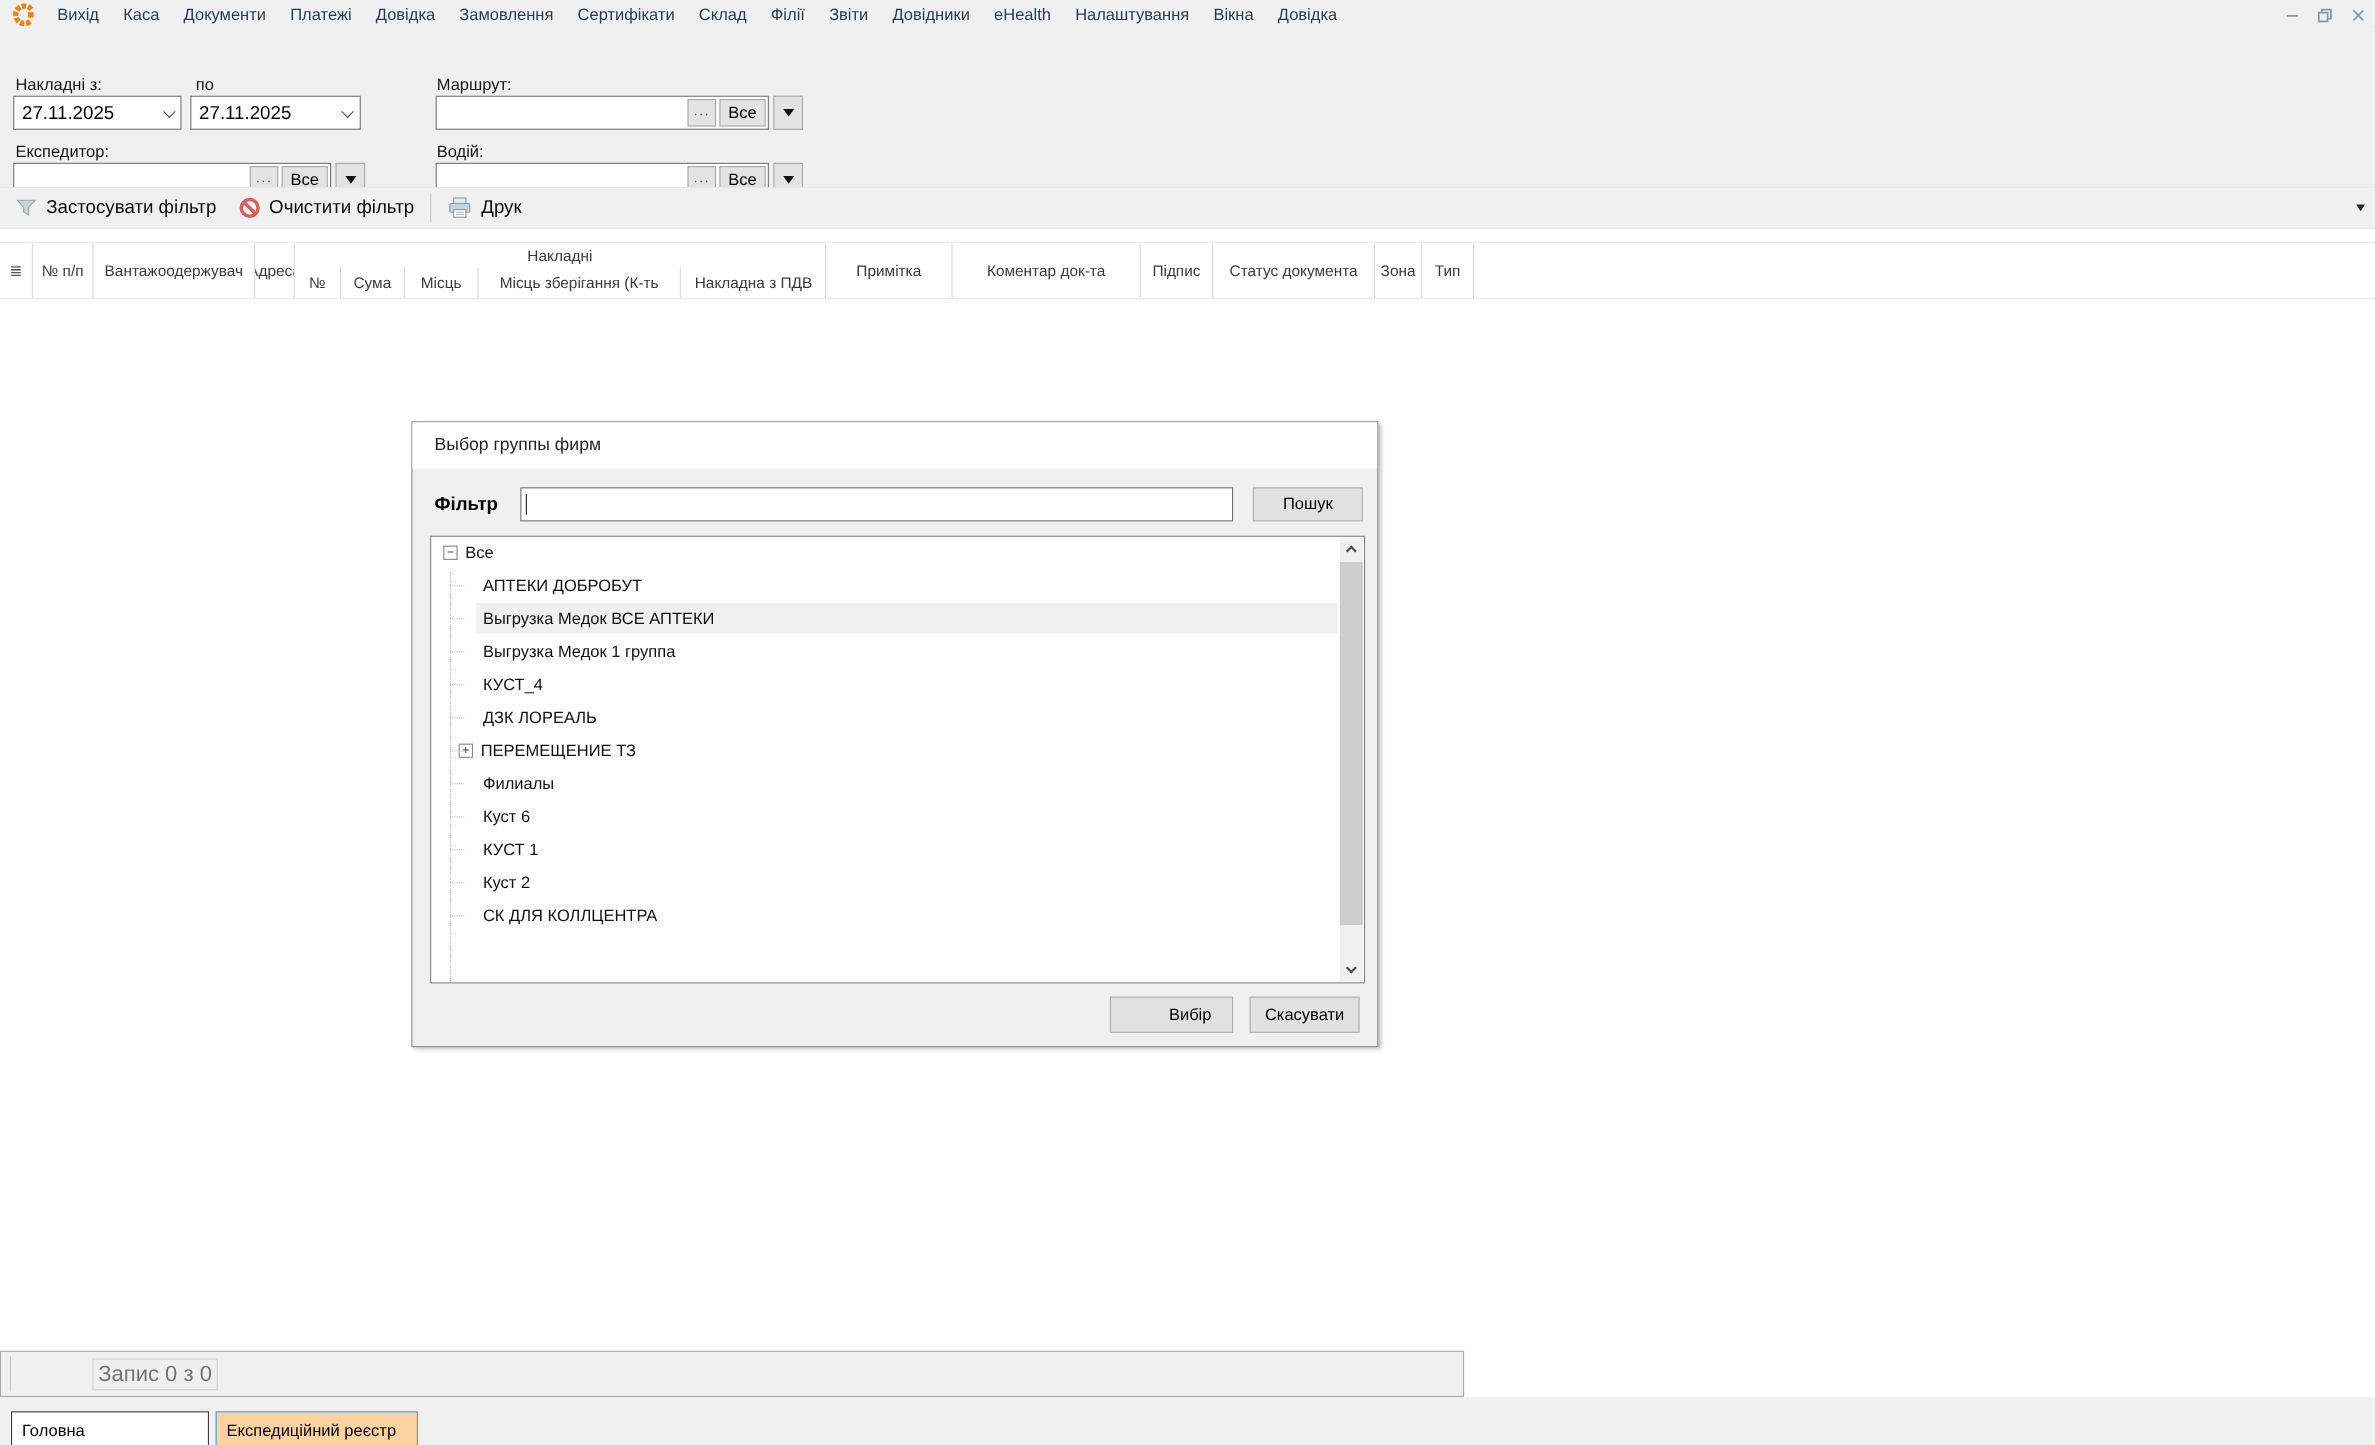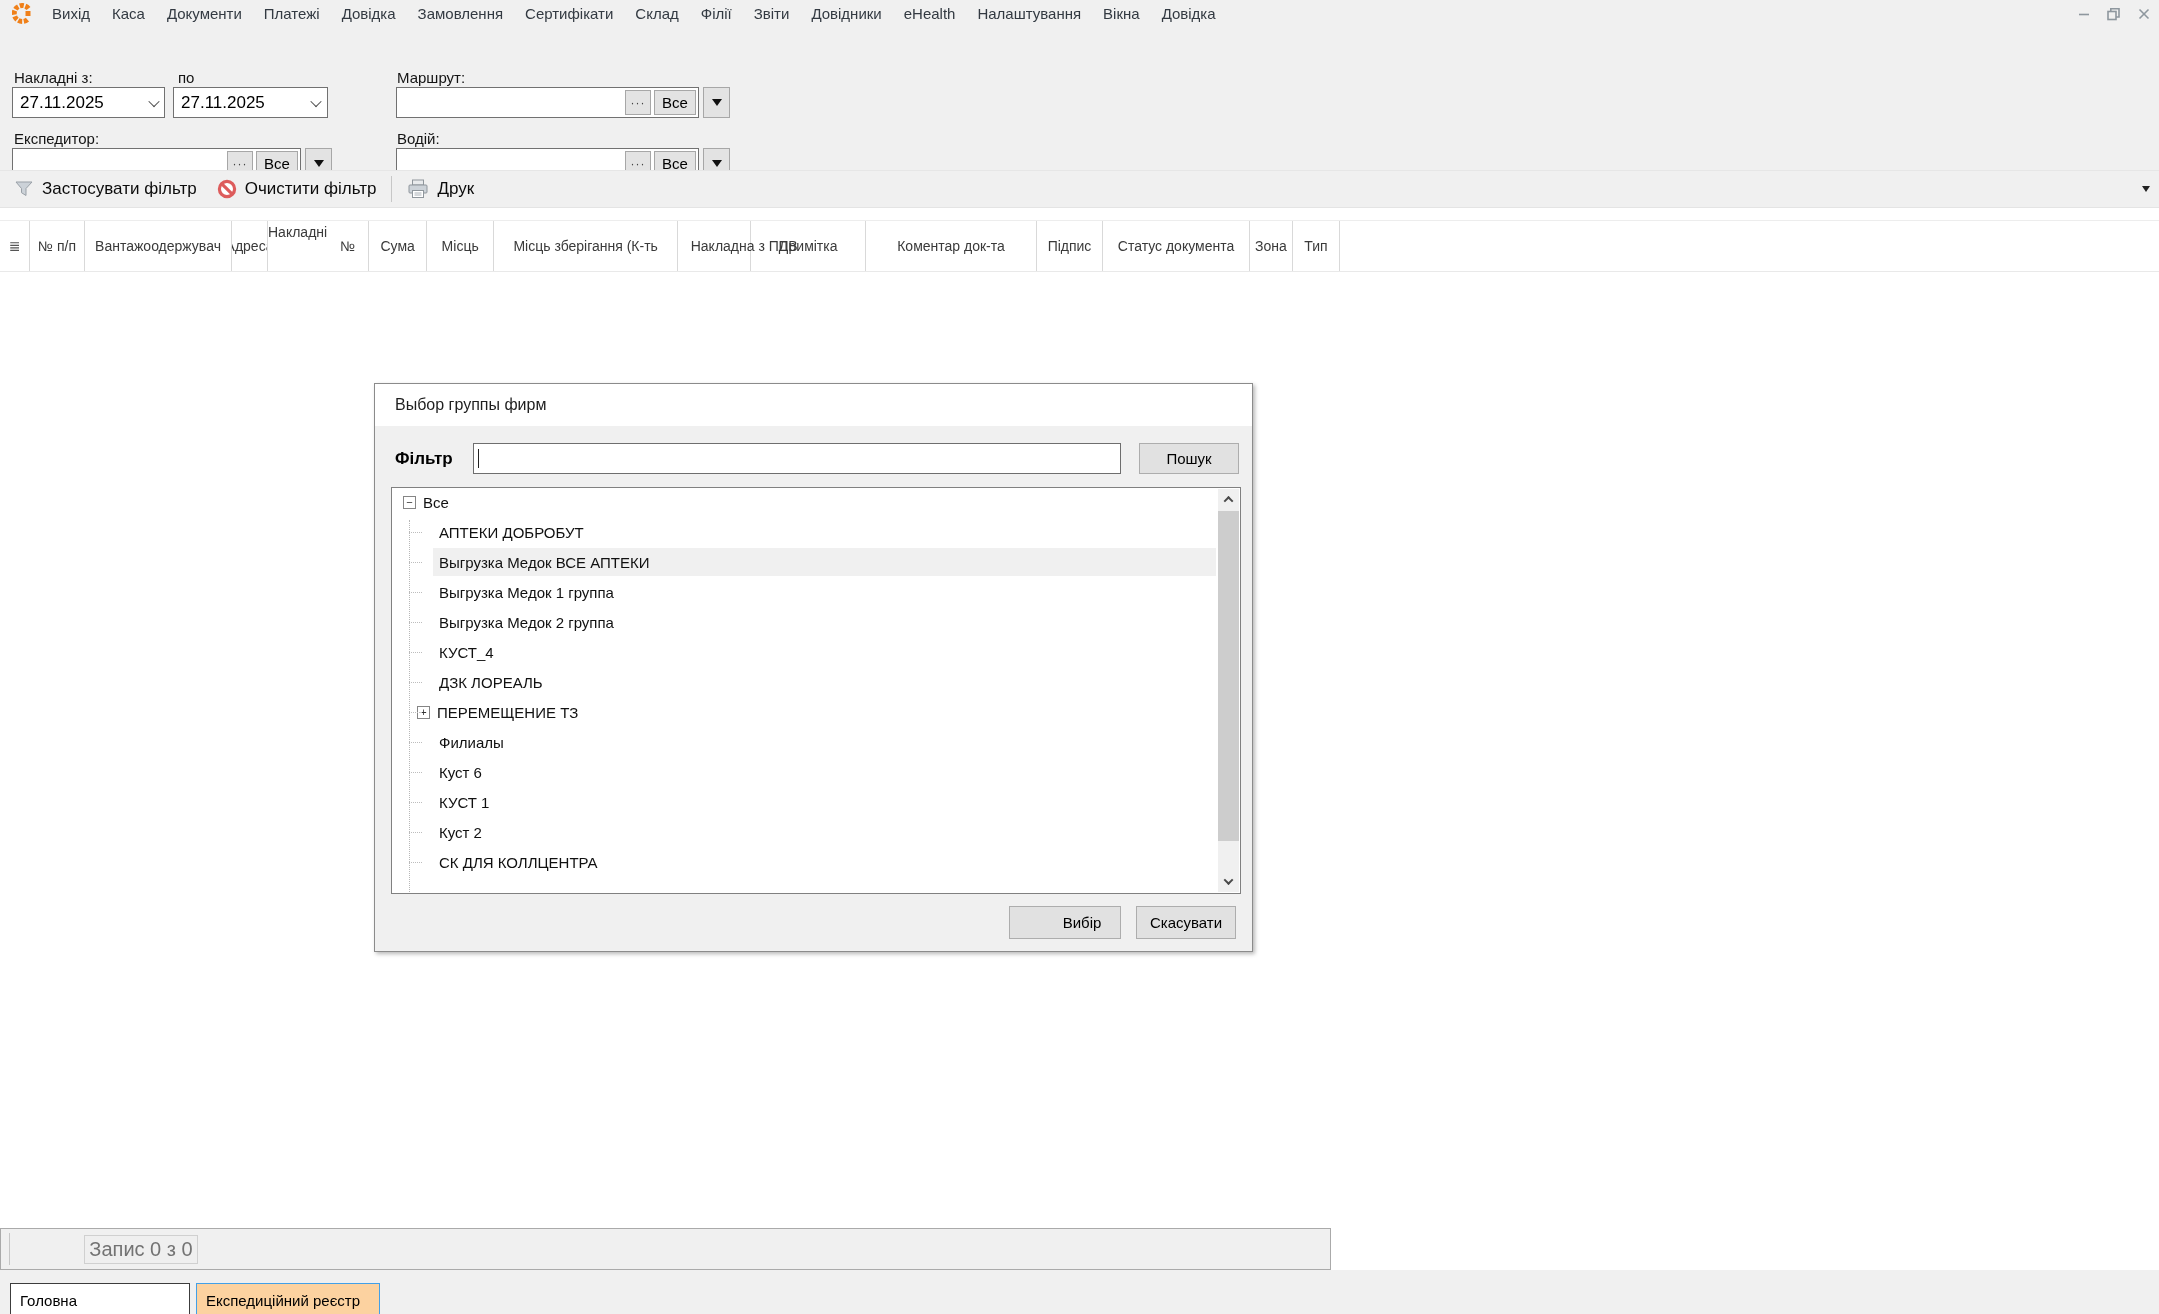--- a/index.html
+++ b/index.html
@@ -41,21 +41,21 @@
   .tb-sep { width:1px; height:26px; background:#c7c7c7; margin:0 5px; }
   .tb-overflow { position:absolute; right:9px; top:15px; width:0; height:0; border-left:4.5px solid transparent; border-right:4.5px solid transparent; border-top:6px solid #222; }
 
   
   .grid-body { position:absolute; left:0; top:208px; width:100%; height:1020px; background:#fff; }
   .grid-header { position:absolute; left:0; top:220px; width:100%; height:52px; background:#fff;
                  border-top:1px solid #ededed; border-bottom:1px solid #e9e9e9; display:flex; font-size:14px; color:#3a3a3a; }
   .h-cell { flex:none; border-right:1px solid #d9d9d9; display:flex; align-items:center; justify-content:center; overflow:hidden; white-space:nowrap; }
   .h-icon-cell { width:30px; }
   .list-glyph { font-size:14px; color:#555; }
-  .h-group { flex:none; display:flex; flex-direction:row; border-right:1px solid #d9d9d9; }
+  .h-group { flex:none; display:flex; flex-direction:column; border-right:1px solid #d9d9d9; }
   .h-group-top { height:22px; display:flex; align-items:center; justify-content:center; }
   .h-group-bottom { flex:1; display:flex; }
   .h-sub { flex:none; border-right:1px solid #d9d9d9; display:flex; align-items:center; justify-content:center; overflow:hidden; white-space:nowrap; }
   .h-sub:last-child { border-right:none; }
 
   
   .dialog { position:absolute; left:374px; top:383px; width:879px; height:569px; background:#f0f0f0;
             border:1px solid #8b8b8b; box-shadow:2px 2px 4px rgba(0,0,0,.28); }
   .dlg-title { height:42px; background:#fff; display:flex; align-items:center; padding-left:20px; font-size:16px; color:#1f1f1f; }
   .dlg-filter-label { position:absolute; left:20px; top:65px; font-size:17px; font-weight:bold; color:#000; }
@@ -271,23 +271,20 @@
     <div class="tree-row">
           <span class="tree-label">АПТЕКИ ДОБРОБУТ</span>
         </div>
         <div class="tree-row selected">
           <span class="tree-label">Выгрузка Медок ВСЕ АПТЕКИ</span>
         </div>
         <div class="tree-row">
           <span class="tree-label">Выгрузка Медок 1 группа</span>
         </div>
         <div class="tree-row">
-          <span class="tree-label">Выгрузка Медок 2  группа</span>
-        </div>
-        <div class="tree-row">
           <span class="tree-label">КУСТ_4</span>
         </div>
         <div class="tree-row">
           <span class="tree-label">ДЗК ЛОРЕАЛЬ</span>
         </div>
         <div class="tree-row expandable">
           <span class="tbox">+</span>
           <span class="tree-label">ПЕРЕМЕЩЕНИЕ ТЗ</span>
         </div>
         <div class="tree-row">

